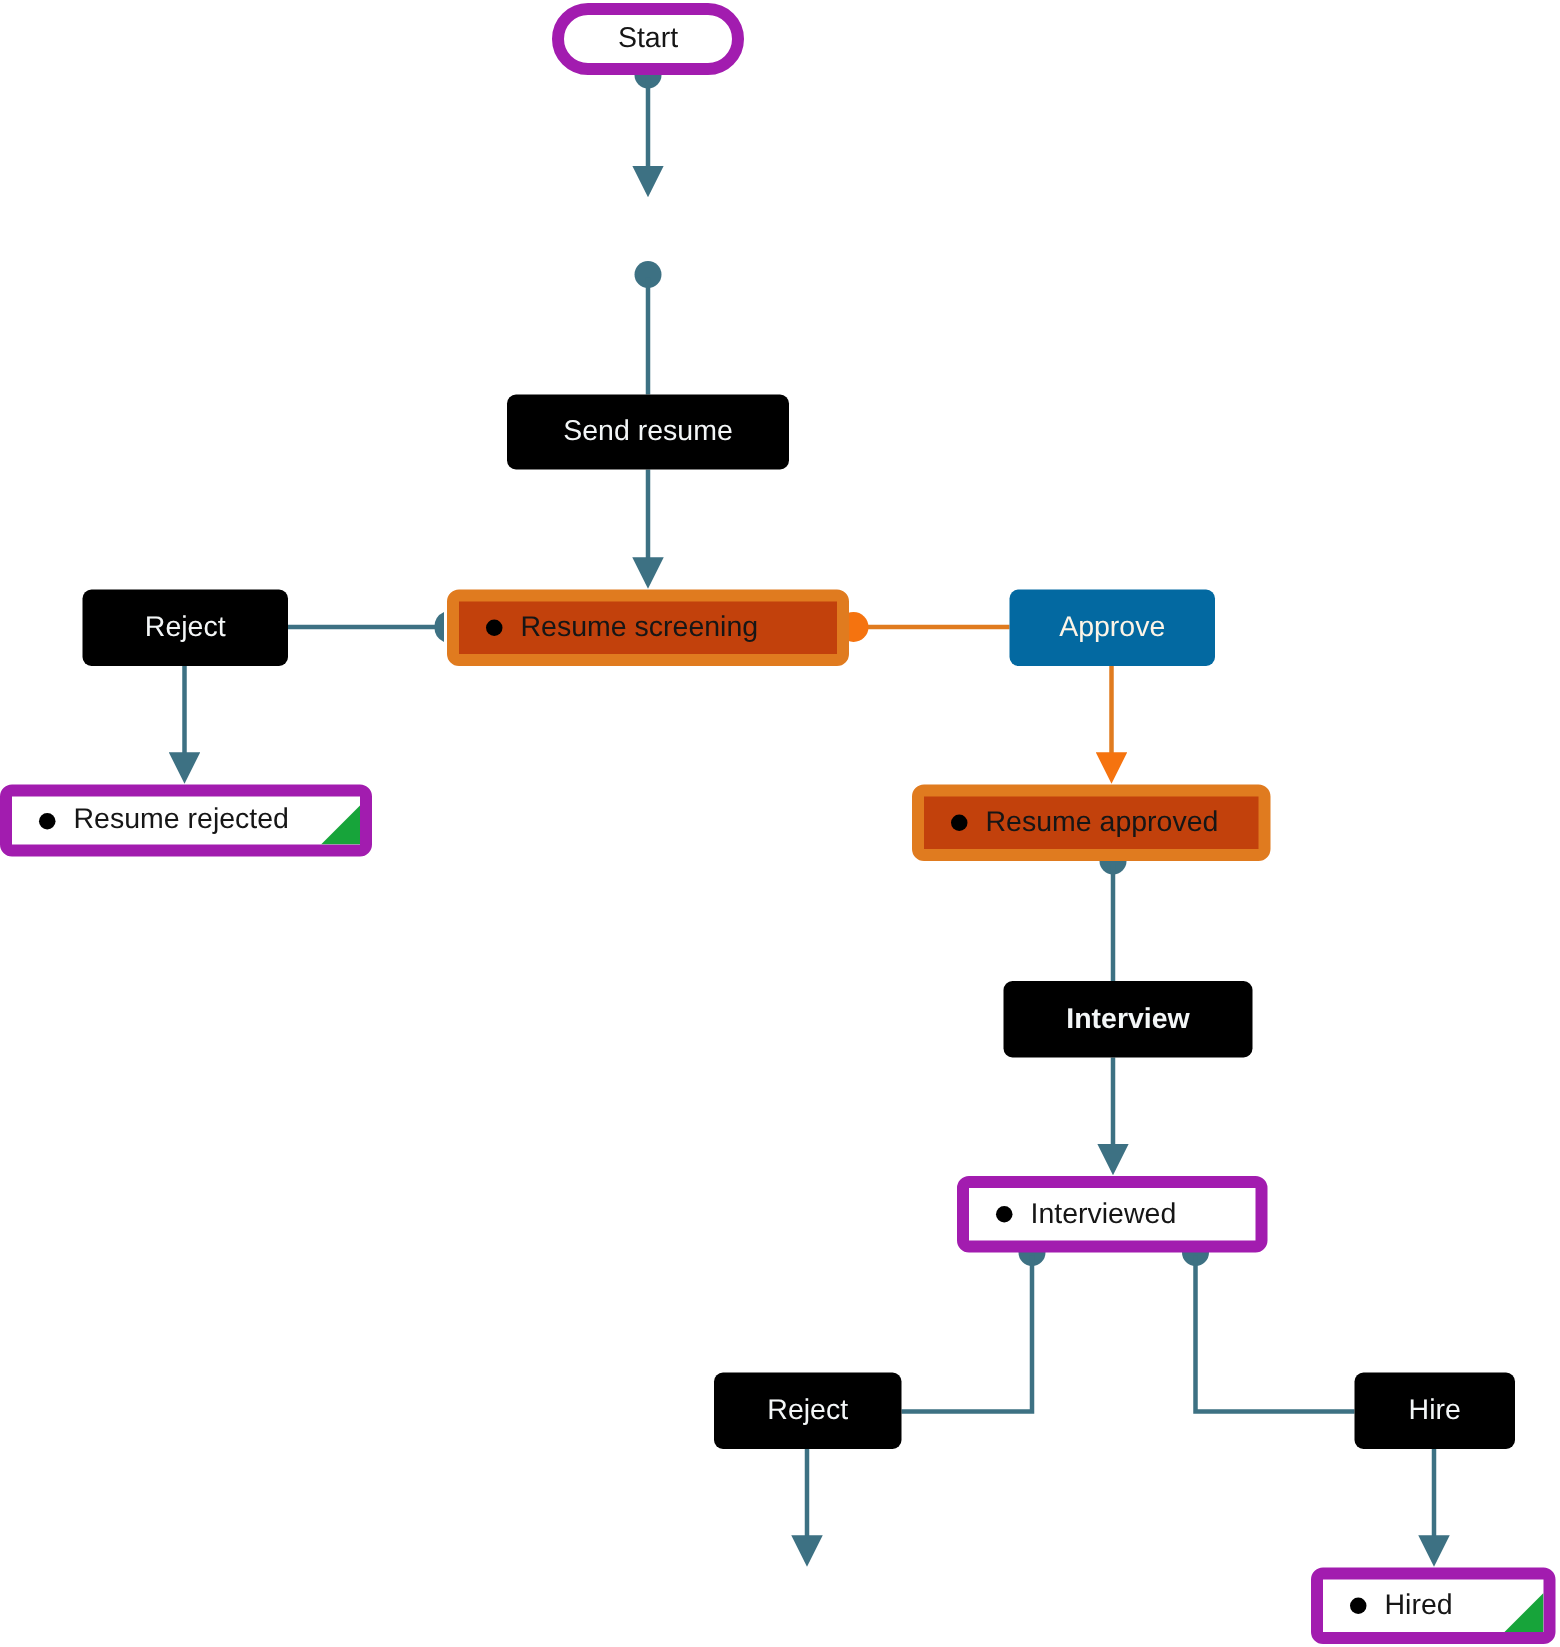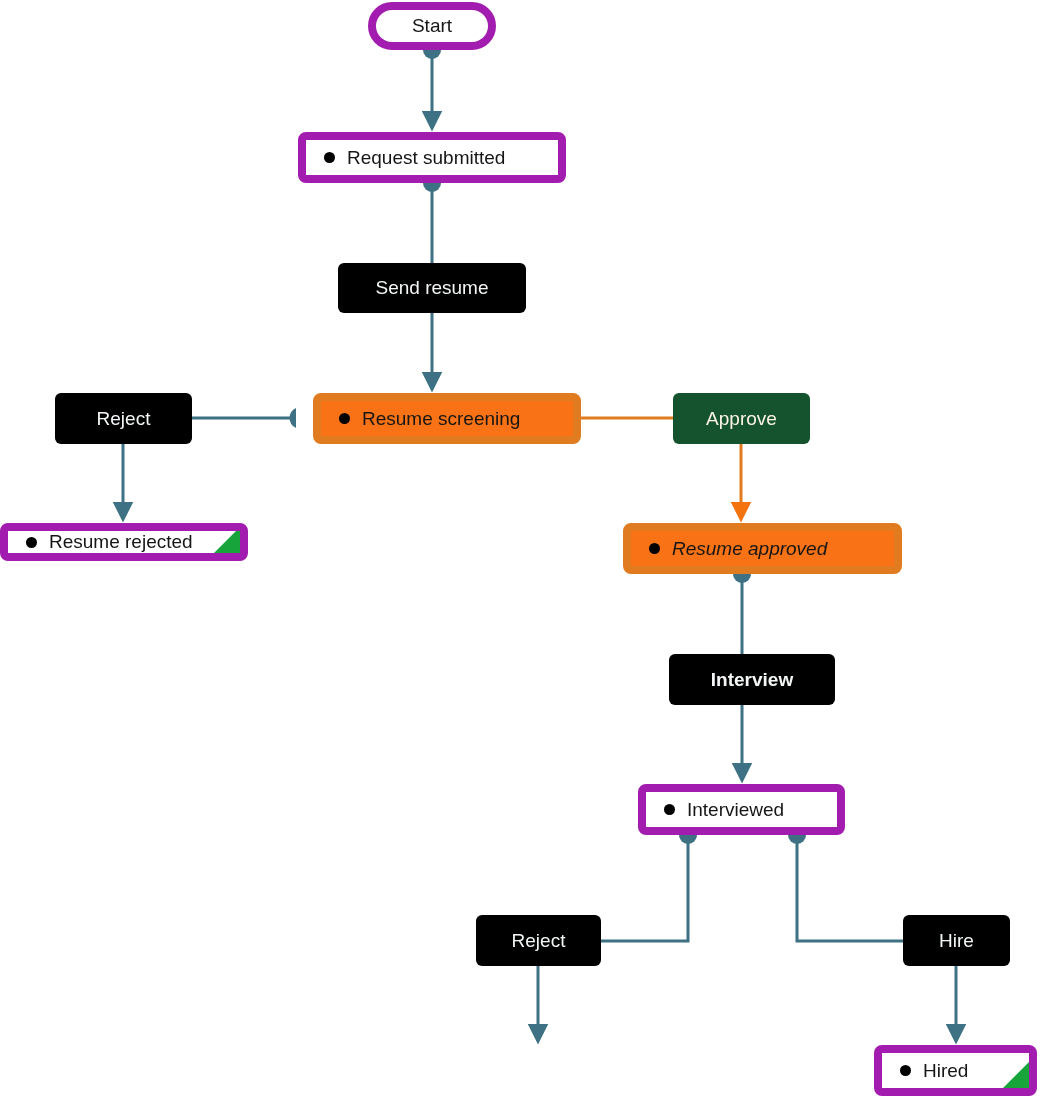--- a/index.html
+++ b/index.html
@@ -34,22 +34,21 @@
     align-items: center;
     justify-content: flex-start;
     padding: 0 18px;
     font-size: 19px;
     color: #161616;
     z-index: 4;
     overflow: hidden;
   }
   .state.orange {
     border-color: #e07b1f;
-    background: #f97316;
-    margin-left: 15px;
+    background: #c2410c;
   }
   .state.pill {
     border-radius: 40px;
     justify-content: center;
     padding: 0;
   }
   .state .dot {
     width: 11px;
     height: 11px;
     border-radius: 50%;
@@ -79,21 +78,21 @@
     border-radius: 6px;
     display: flex;
     align-items: center;
     justify-content: center;
     color: #f3f6f7;
     font-size: 19px;
     white-space: nowrap;
     z-index: 4;
   }
   .transition.orange {
-    background: #14532d;
+    background: #0369a1;
     color: #fdf4e6;
   }
 </style>
 </head>
 <body>
 
 <div id="canvas">
 
   <svg id="edges" viewBox="0 0 1040 1098" xmlns="http://www.w3.org/2000/svg">
     <defs>
@@ -162,37 +161,33 @@
 
     <g>
       <path d="M956,966 L956,1041" stroke="#3d7183" stroke-width="3" fill="none" marker-end="url(#arrow-teal)"></path>
     </g>
   </svg>
 
   <div class="state pill" style="left:368px; top:2px; width:128px; height:48px;">
     <span class="label">Start</span>
   </div>
 
-  <div class="state" style="left:298px; top:132px; width:268px; height:51px;">
-    <span class="dot"></span>
-    <span class="label">Request submitted</span>
-  </div>
 
   <div class="state orange" style="left:298px; top:393px; width:268px; height:51px;">
     <span class="dot"></span>
     <span class="label">Resume screening</span>
   </div>
 
-  <div class="state" style="left:0px; top:523px; width:248px; height:38px;">
+  <div class="state" style="left:0px; top:523px; width:248px; height:48px;">
     <span class="dot"></span>
     <span class="label">Resume rejected</span>
     <span class="corner"></span>
   </div>
 
-  <div class="state orange" style="left:608px; top:523px; width:279px; height:51px;font-style:italic;">
+  <div class="state orange" style="left:608px; top:523px; width:239px; height:51px;">
     <span class="dot"></span>
     <span class="label">Resume approved</span>
   </div>
 
   <div class="state" style="left:638px; top:784px; width:207px; height:51px;">
     <span class="dot"></span>
     <span class="label">Interviewed</span>
   </div>
 
 

